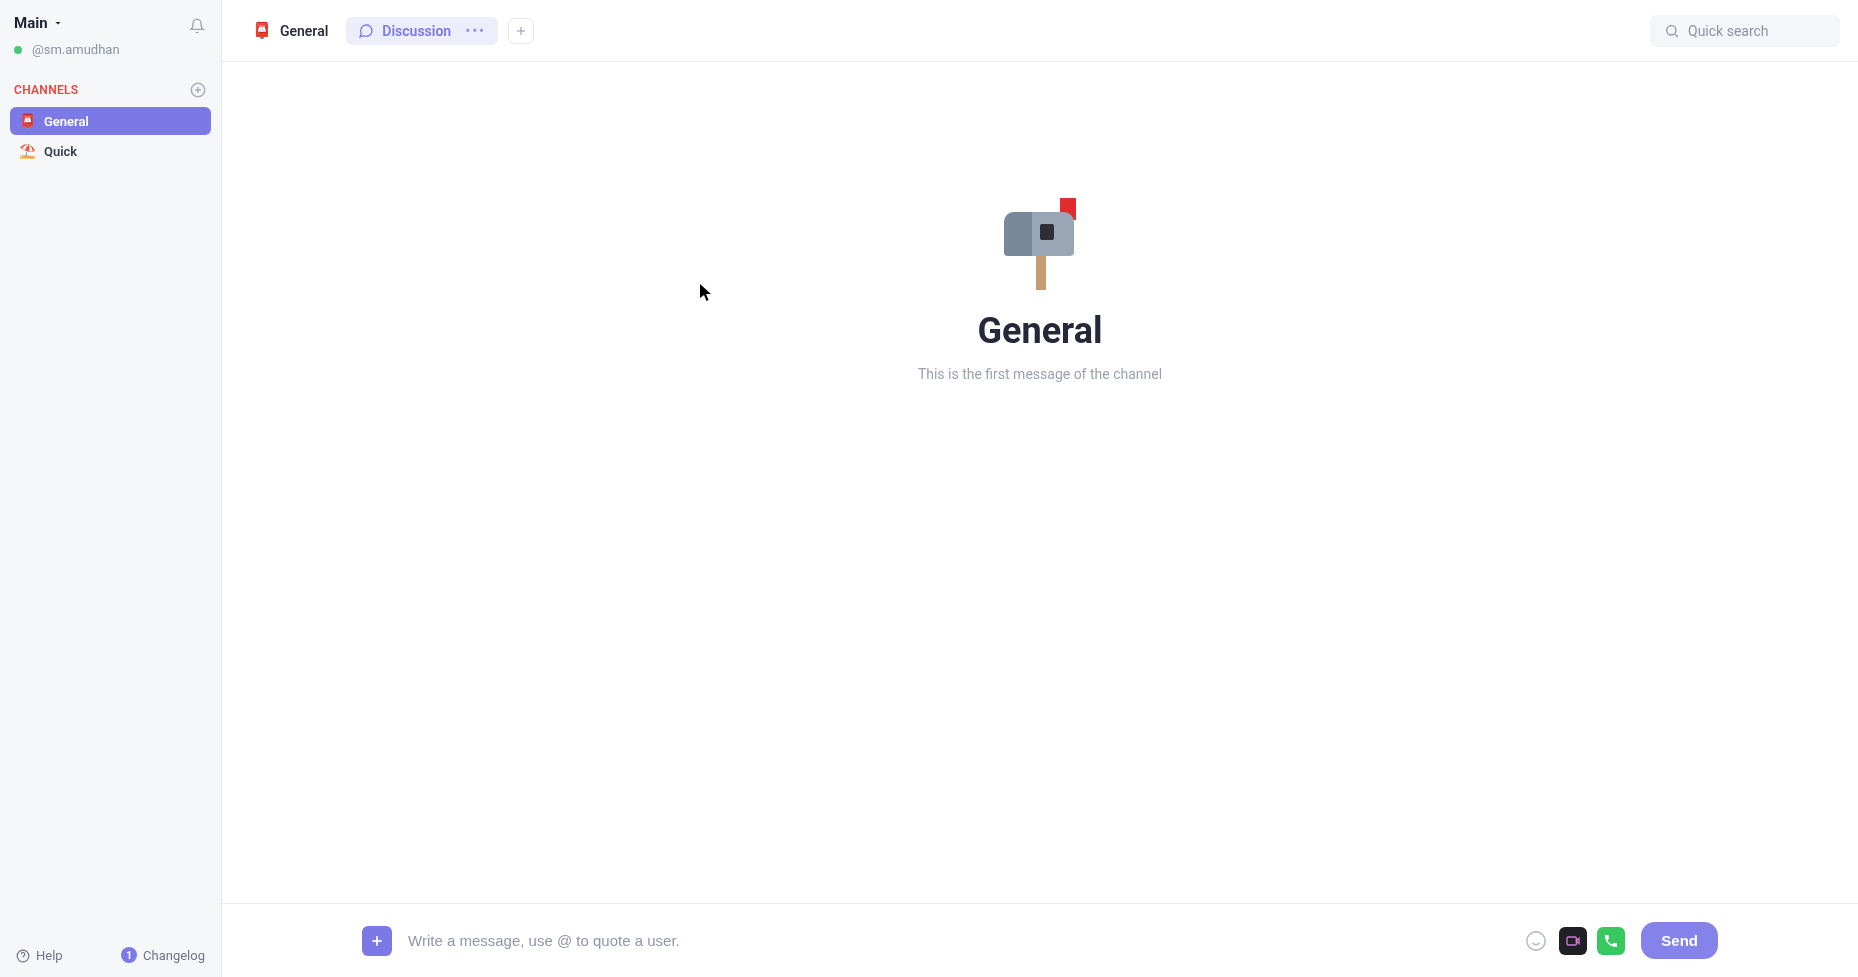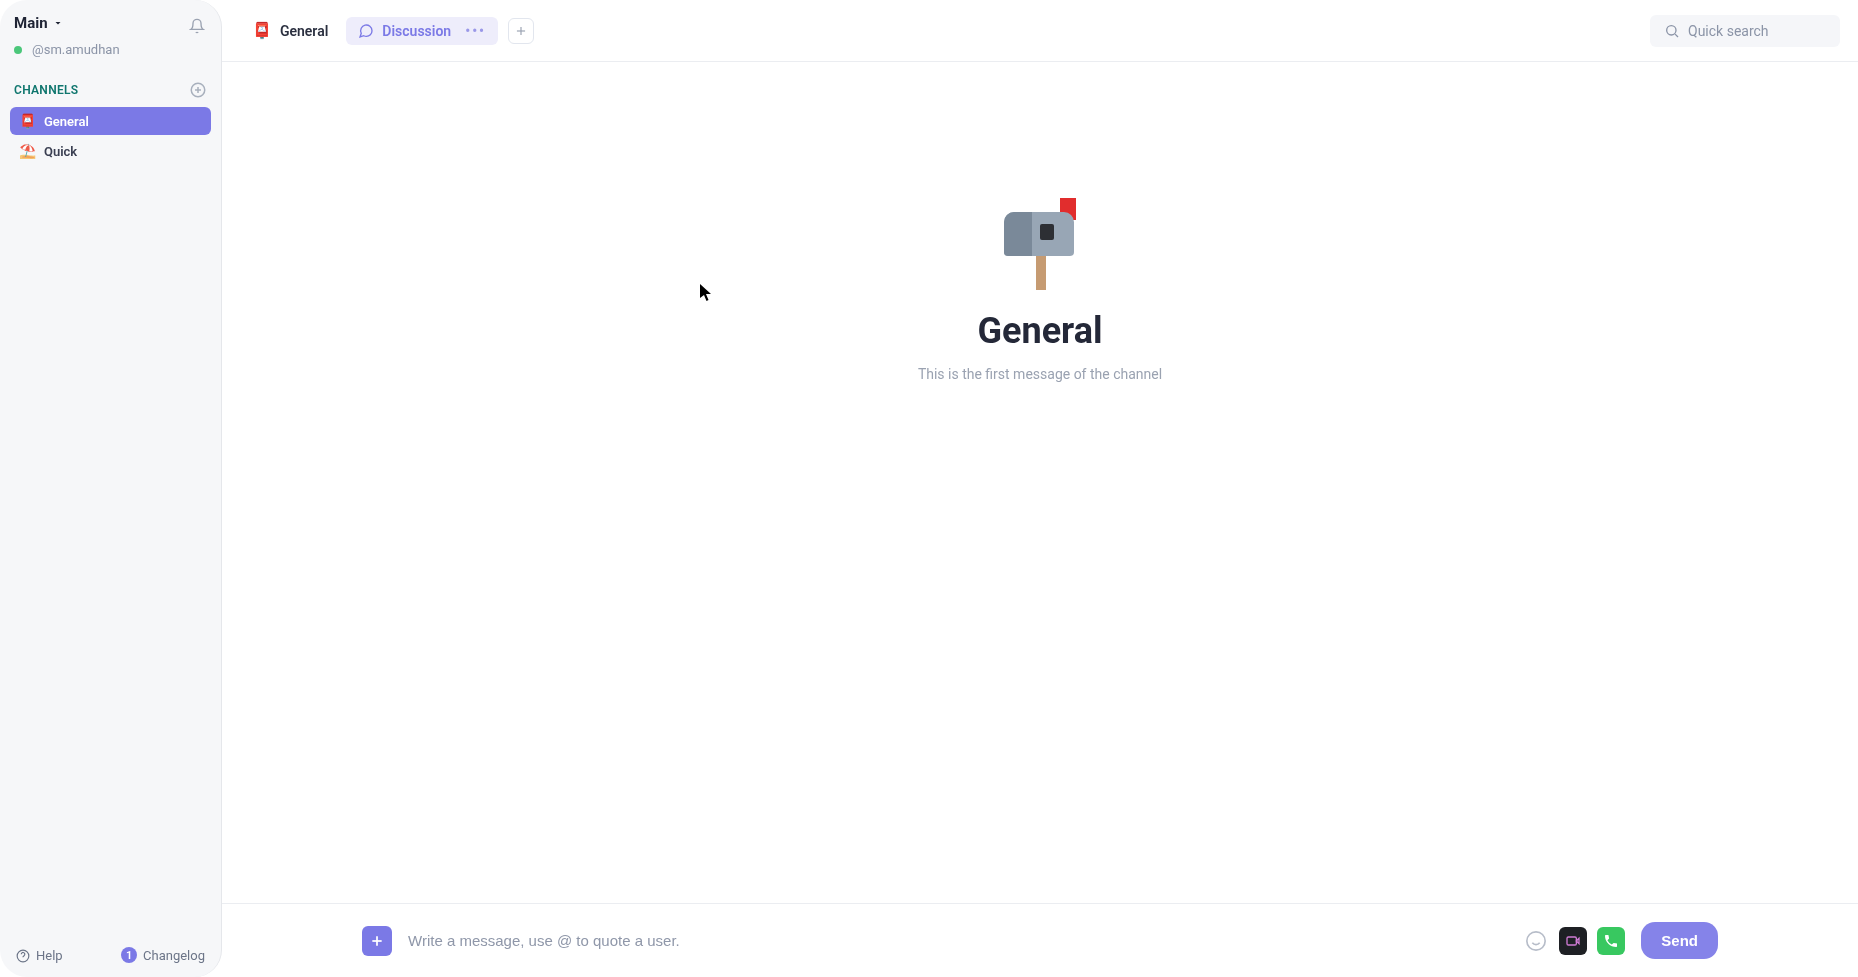--- a/index.html
+++ b/index.html
@@ -14,21 +14,20 @@
 }
 
 
 .sidebar {
   width: 222px;
   background: #f6f7f9;
   border-right: 1px solid #e5e7eb;
   display: flex;
   flex-direction: column;
   position: relative;
-  border-radius: 27px;
 }
 .sidebar-header {
   padding: 14px 12px 4px 14px;
   display: flex;
   align-items: flex-start;
   justify-content: space-between;
 }
 .workspace-name {
   font-size: 15px;
   font-weight: 700;
@@ -61,21 +60,21 @@
 
 .section-row {
   display: flex;
   align-items: center;
   justify-content: space-between;
   padding: 10px 14px 8px 14px;
 }
 .section-title {
   font-size: 12px;
   font-weight: 600;
-  color: #0f766e;
+  color: #ef4444;
   letter-spacing: 0.3px;
 }
 .plus-circle {
   width: 18px; height: 18px;
   color: #a8b0bd;
   cursor: pointer;
 }
 
 .channel-list { padding: 0 10px; }
 .channel-item {

